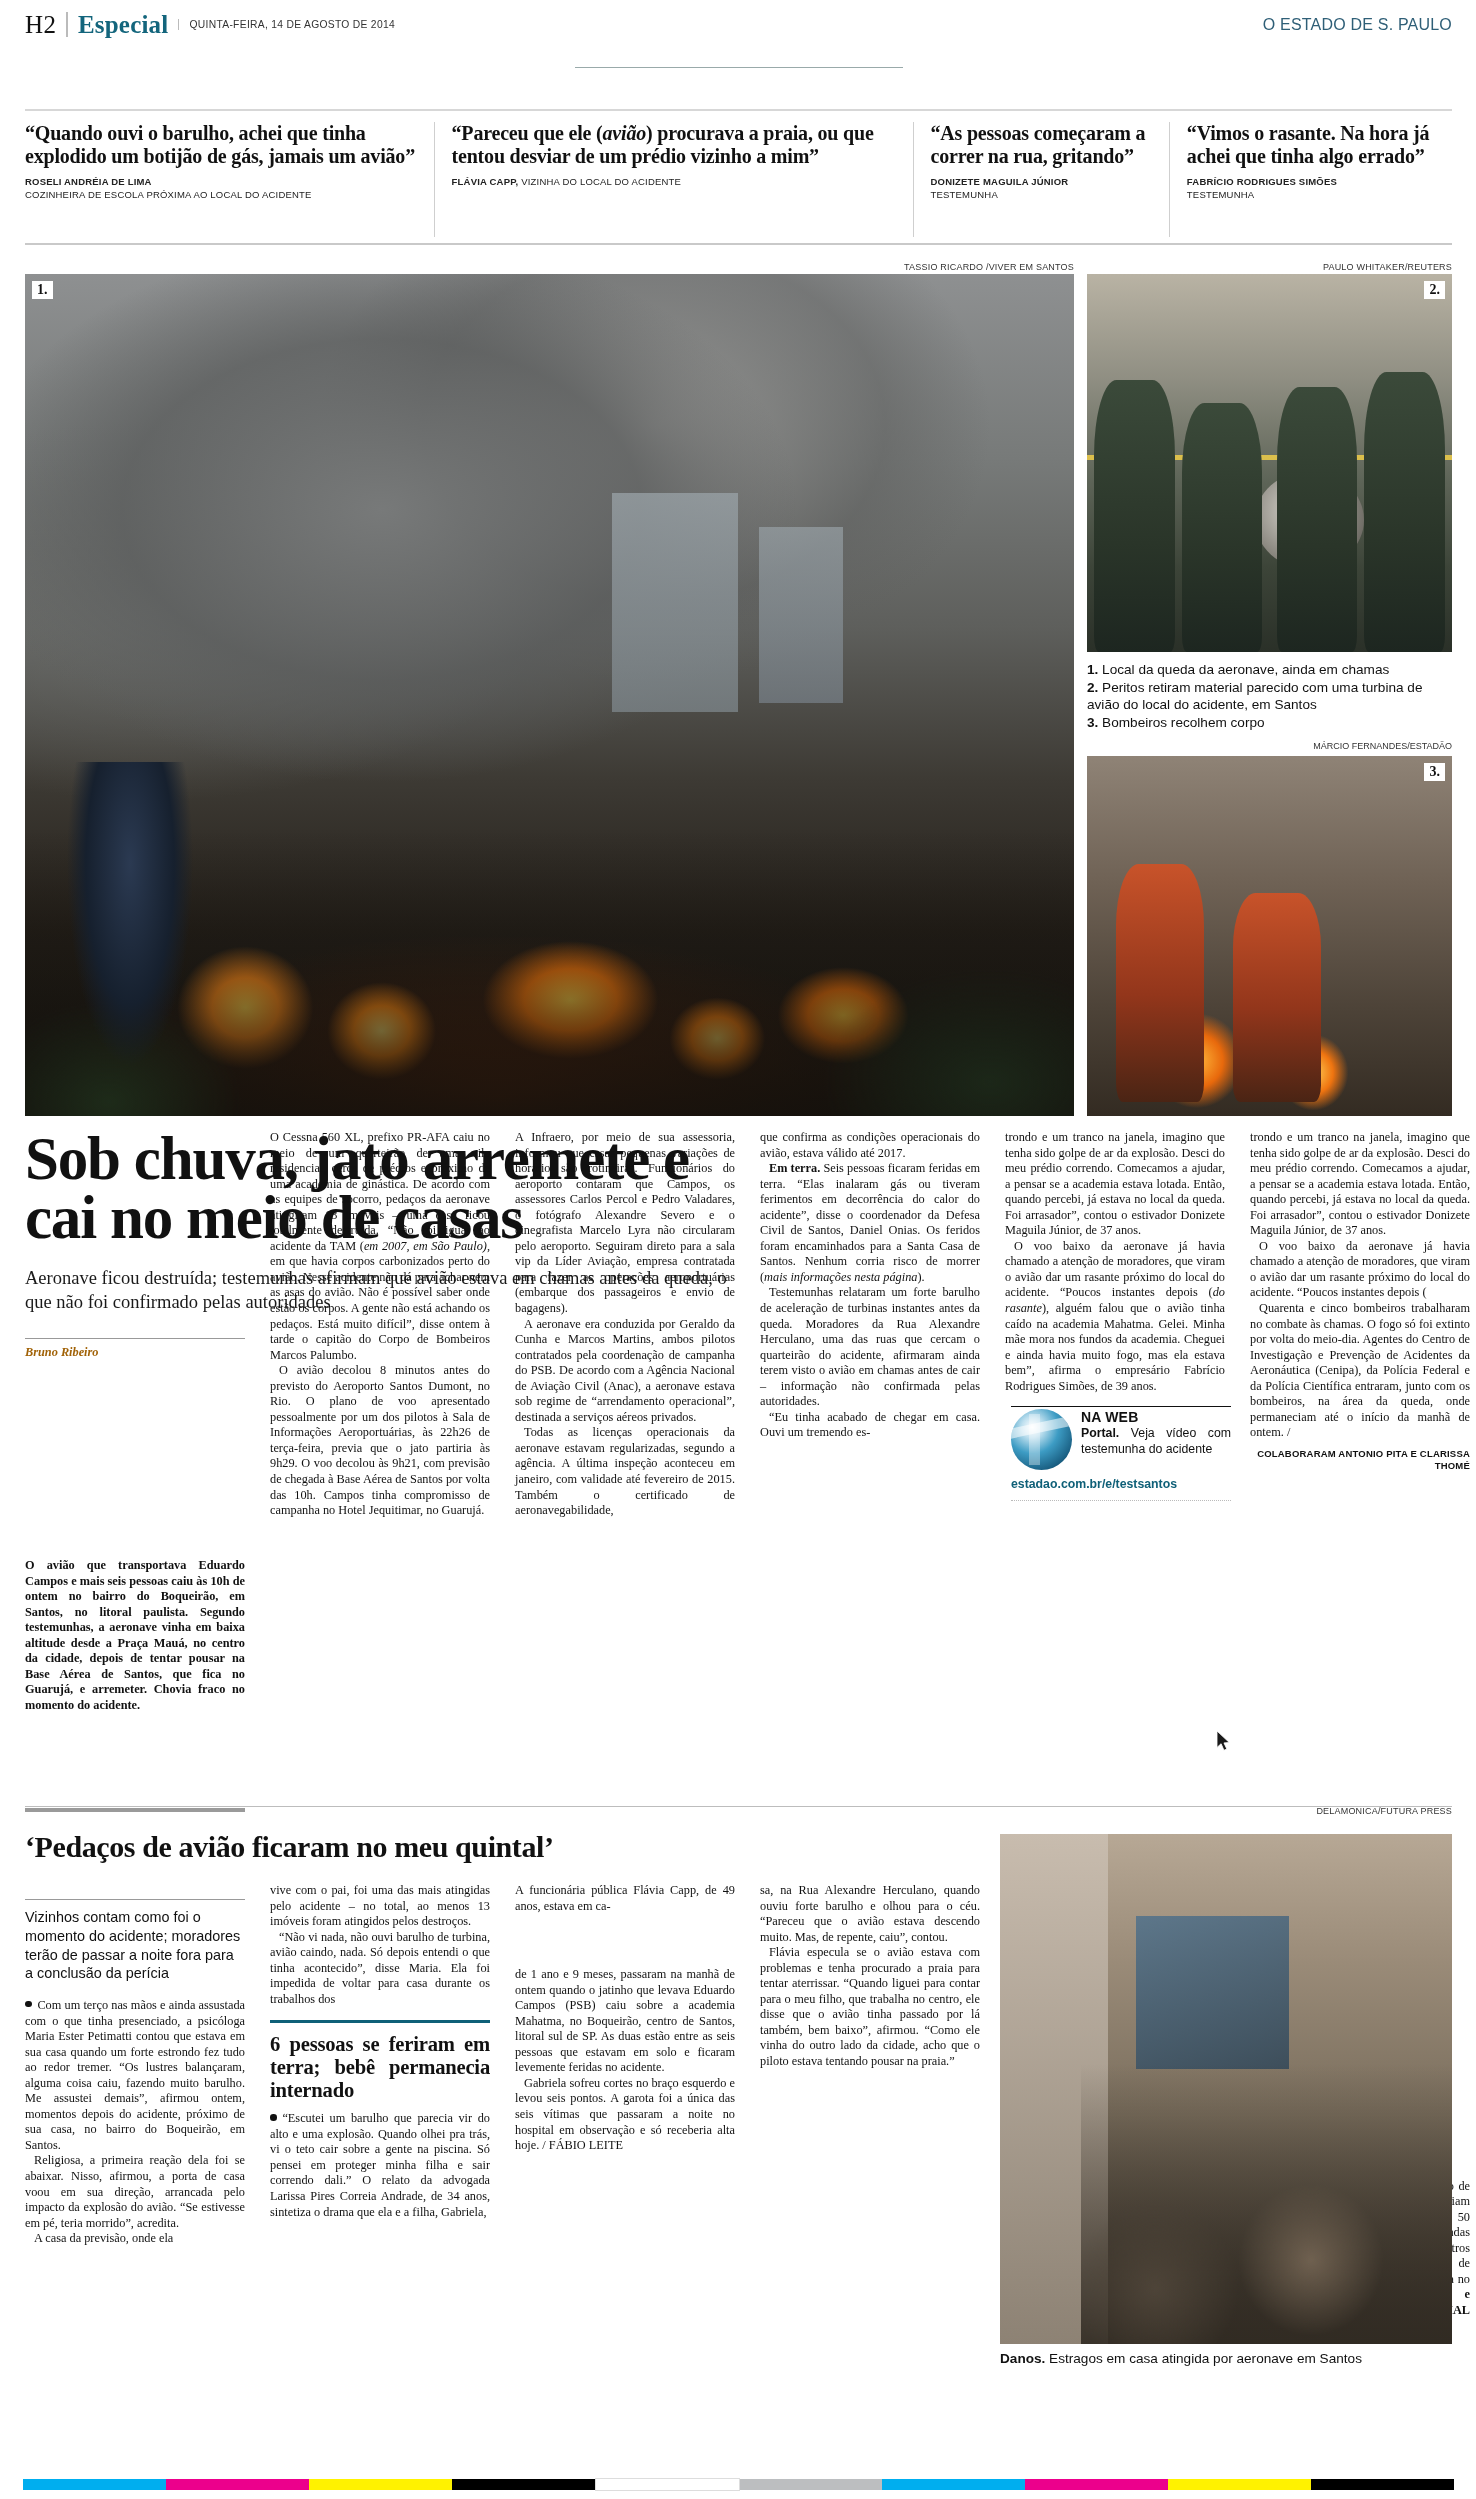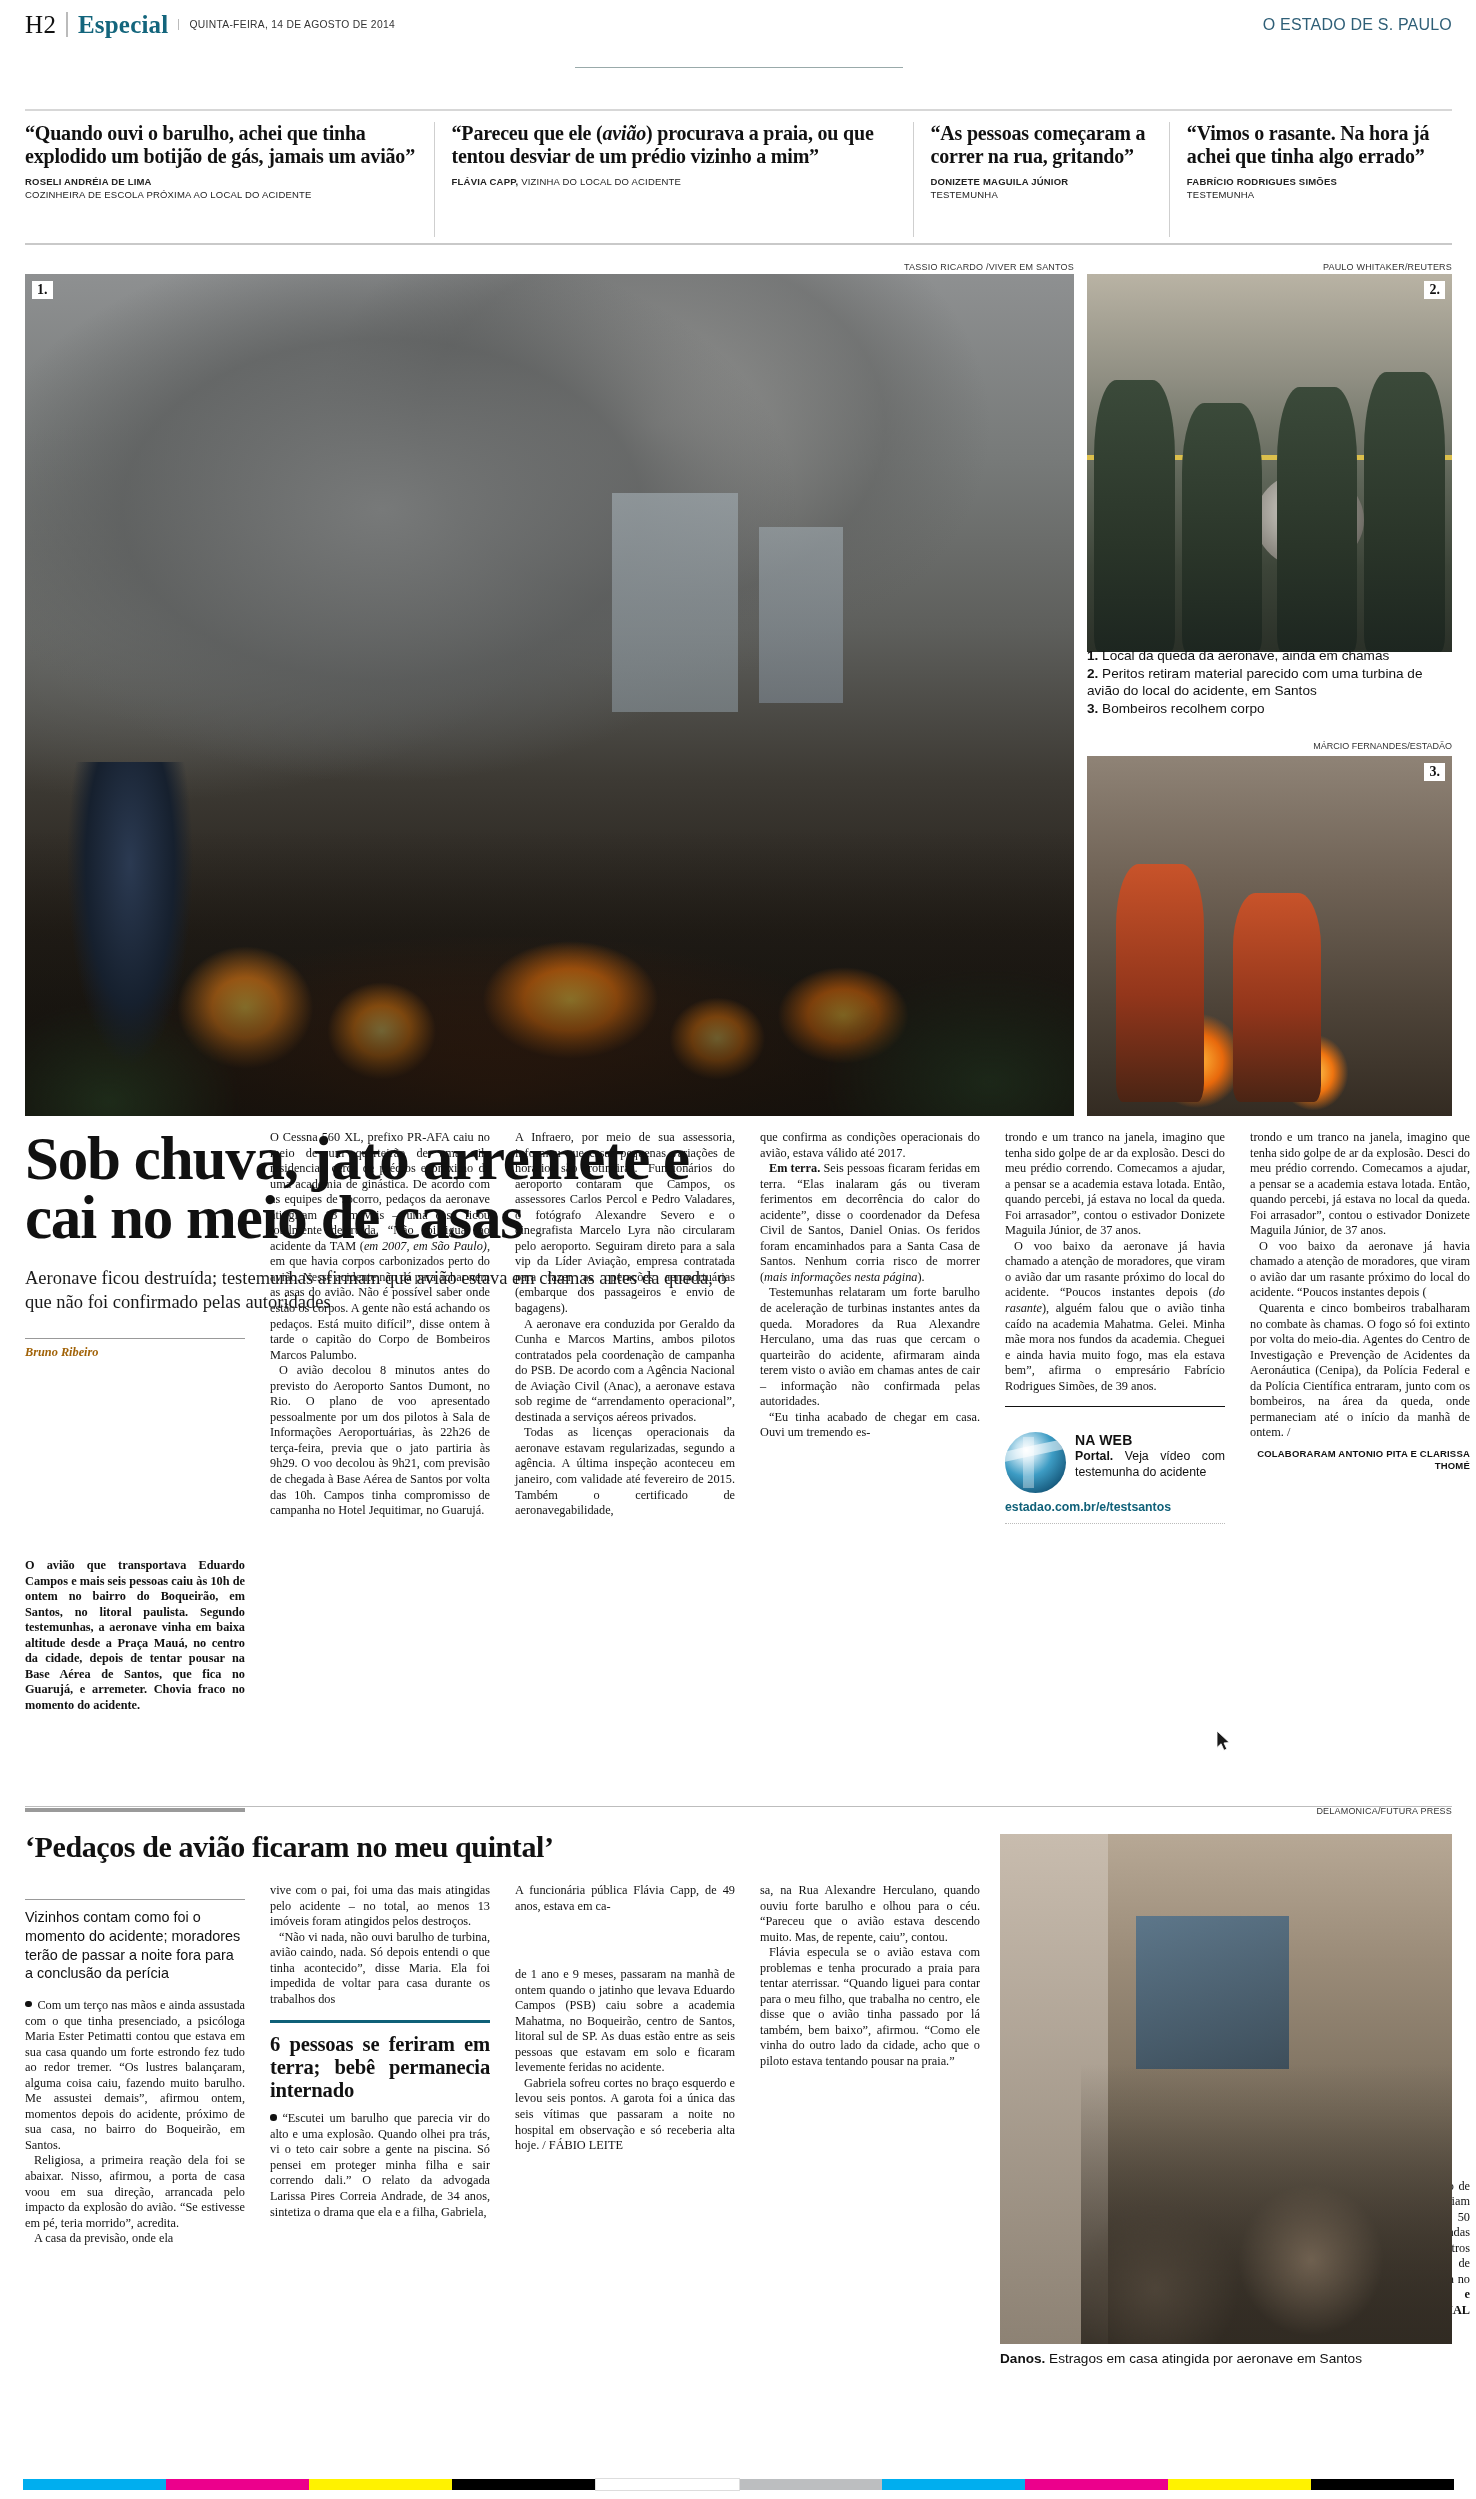--- a/index.html
+++ b/index.html
@@ -40,21 +40,21 @@
 
   
   .photos{position:absolute;left:25px;top:261px;width:1427px;height:855px;}
   .credit{font-size:9px;letter-spacing:0.2px;color:#333;height:13px;line-height:13px;}
   .credit.r{text-align:right;}
 
   .mainphoto{position:absolute;left:0;top:13px;width:1049px;height:842px;overflow:hidden;background:#2a2a2a;}
   .sidecol{position:absolute;left:1062px;top:13px;width:365px;height:842px;}
 
   .photo2{position:absolute;left:0;top:0;width:365px;height:378px;overflow:hidden;background:#2e3a2e;}
-  .capbox{position:absolute;left:0;top:373px;width:365px;}
+  .capbox{position:absolute;left:0;top:387px;width:365px;}
   .capbox p{margin:0;font-size:13.6px;line-height:1.29;color:#111;}
   .capbox b{font-weight:700;}
   .credit3{position:absolute;left:0;top:467px;width:365px;text-align:right;font-size:9px;color:#333;}
   .photo3{position:absolute;left:0;top:482px;width:365px;height:360px;overflow:hidden;background:#3a3028;}
 
   .numbadge{position:absolute;background:#fff;color:#111;font-family:"Liberation Serif",serif;font-weight:700;font-size:14px;line-height:18px;text-align:center;width:21.4px;height:18px;}
 
   
   .ph-smoke{position:absolute;inset:0;
     background:
@@ -114,21 +114,21 @@
   .col i{font-style:italic;}
   .col b{font-weight:700;}
 
   .c1{left:0;top:428px;}
   .c2{left:245px;top:0px;}
   .c3{left:490px;top:0px;}
   .c4{left:735px;top:0px;}
   .c5{left:980px;top:0px;}
   .c6{left:1225px;top:0px;}
 
-  .webbox{width:220px;margin-top:11.5px;border-top:1.6px solid #111;padding-top:25px;}
+  .webbox{width:220px;margin-top:11.5px;border-top:1.6px solid #111;padding-top:2px;margin-left:6px;}
   .webrow{display:flex;gap:9px;align-items:flex-start;}
   .globe{width:61px;height:61px;border-radius:50%;flex:0 0 61px;
      background:radial-gradient(circle at 35% 30%, #ffffff 0%, #bfe0ef 18%, #3d9cc4 45%, #15577a 80%, #0c3b57 100%);
      position:relative;overflow:hidden;}
   .globe:before{content:"";position:absolute;left:-12%;top:22%;width:124%;height:16%;background:rgba(255,255,255,.55);transform:rotate(-12deg);}
   .globe:after{content:"";position:absolute;left:30%;top:8%;width:18%;height:84%;background:rgba(255,255,255,.35);}
   .webtxt{font-family:"Liberation Sans",sans-serif;font-size:12.3px;line-height:1.26;color:#111;}
   .webtxt .t{font-weight:700;font-size:14px;letter-spacing:0.2px;}
   .weburl{margin-top:7.4px;font-family:"Liberation Sans",sans-serif;font-weight:700;font-size:12.3px;color:#0f6078;border-bottom:0.8px dotted #bbb;padding-bottom:7.4px;}
   .collab{margin-top:6.6px;font-family:"Liberation Sans",sans-serif;font-weight:700;font-size:9.5px;letter-spacing:0.2px;color:#111;line-height:1.32;text-align:right;}

